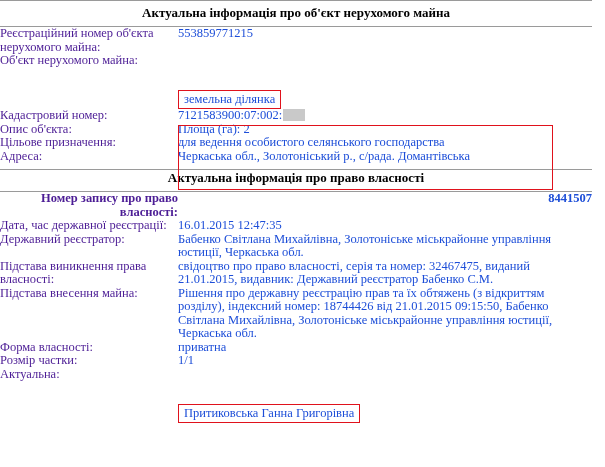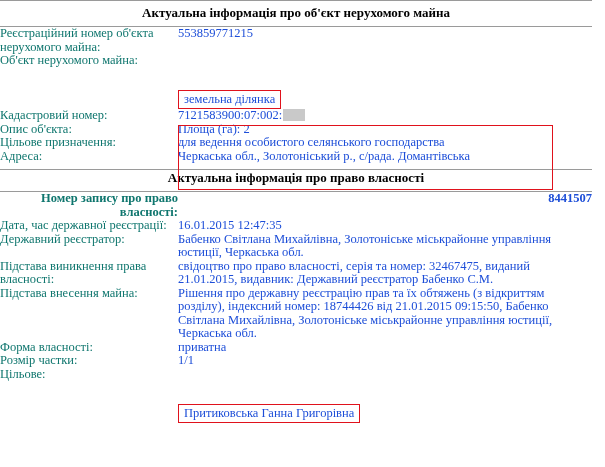--- a/index.html
+++ b/index.html
@@ -52,21 +52,21 @@
   }
   table.rows td {
     vertical-align: top;
     padding: 0;
     line-height: 13.5px;
   }
   td.label {
     width: 178px;
     padding: 3px 4px 3px 18px;
     box-sizing: border-box;
-    color: #0f766e;
+    color: #4c1d95;
   }
   td.value {
     padding: 3px 6px 3px 6px;
     box-sizing: border-box;
     color: #1d4ed8;
   }
 
   .bold-row td {
     font-weight: bold;
     text-align: right;
@@ -176,21 +176,21 @@
     </tr>
     <tr>
       <td class="label">Форма власності:</td>
       <td class="value">приватна</td>
     </tr>
     <tr>
       <td class="label">Розмір частки:</td>
       <td class="value">1/1</td>
     </tr>
     <tr>
-      <td class="label">Цільове:</td>
+      <td class="label">Актуальна:</td>
       <td class="value">
         <span class="hl">Притиковська Ганна Григорівна</span>
       </td>
     </tr>
   </tbody>
     </table>
 
   <div class="group-box" style="left: 178px; top: 125px; width: 375px; height: 65px;"></div>
 
 </div>

